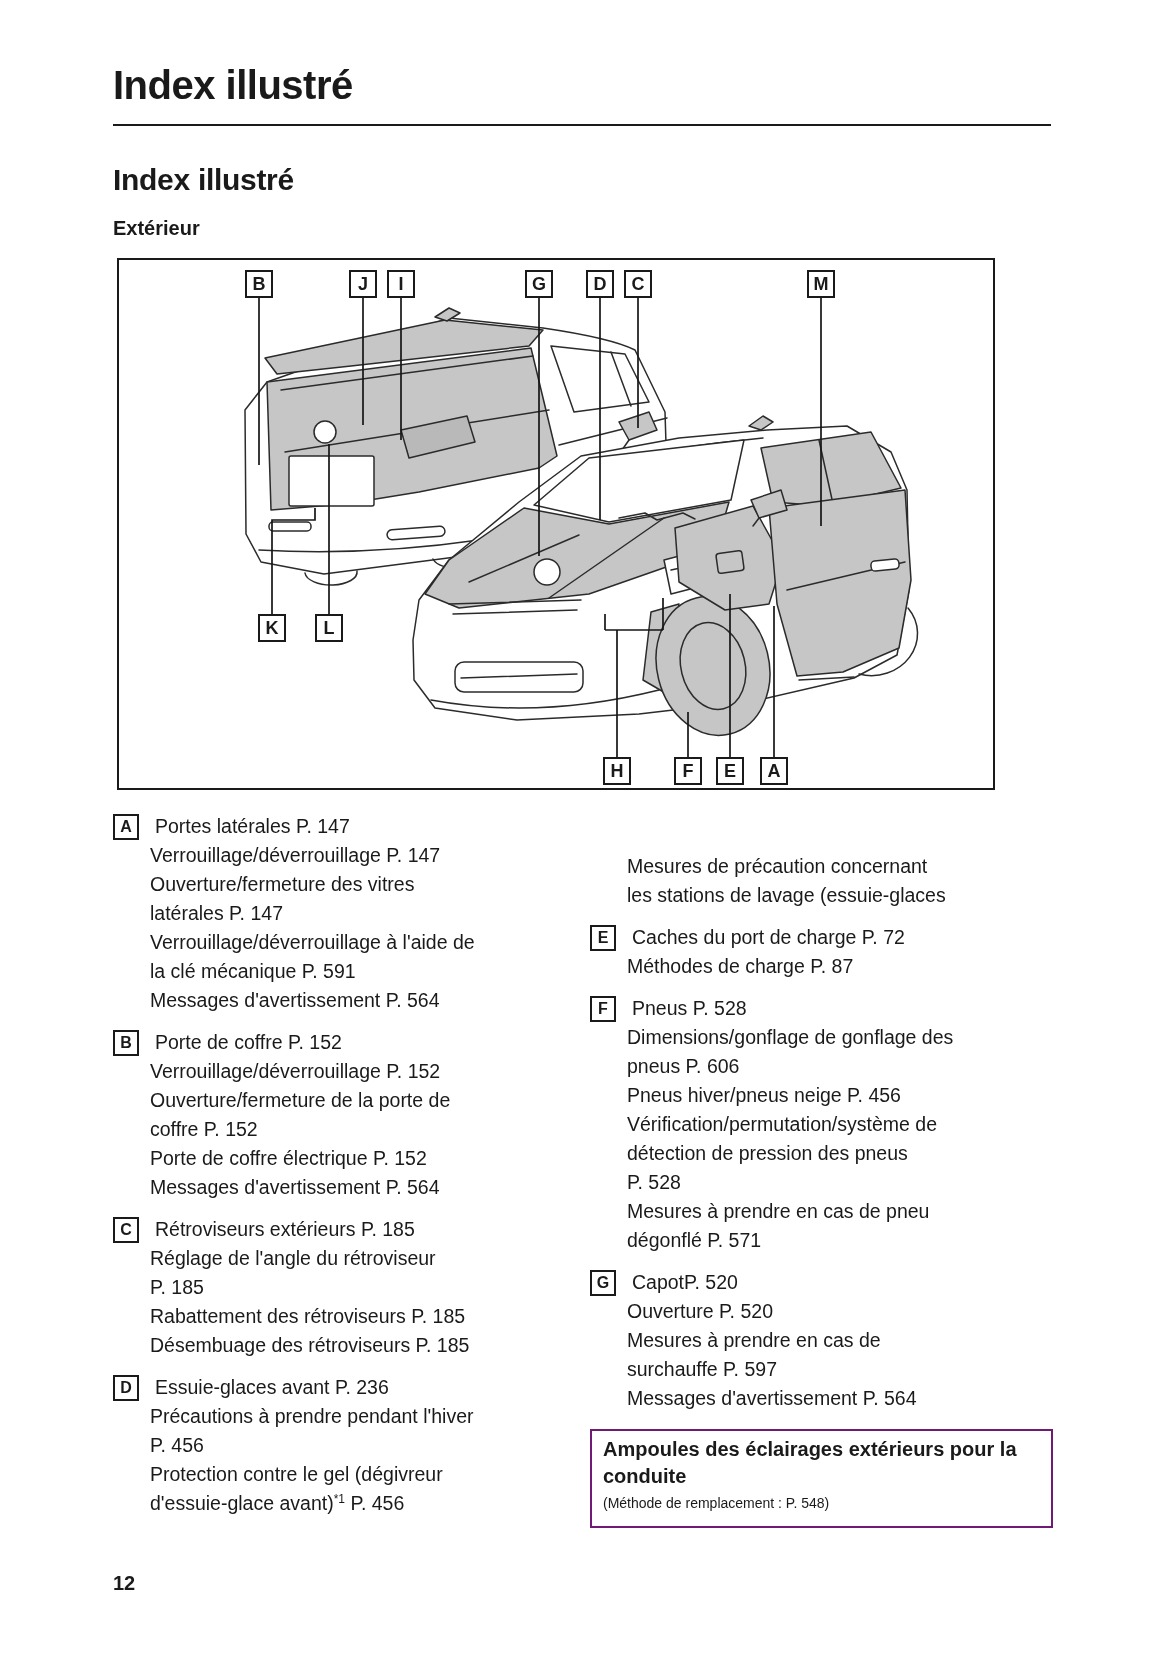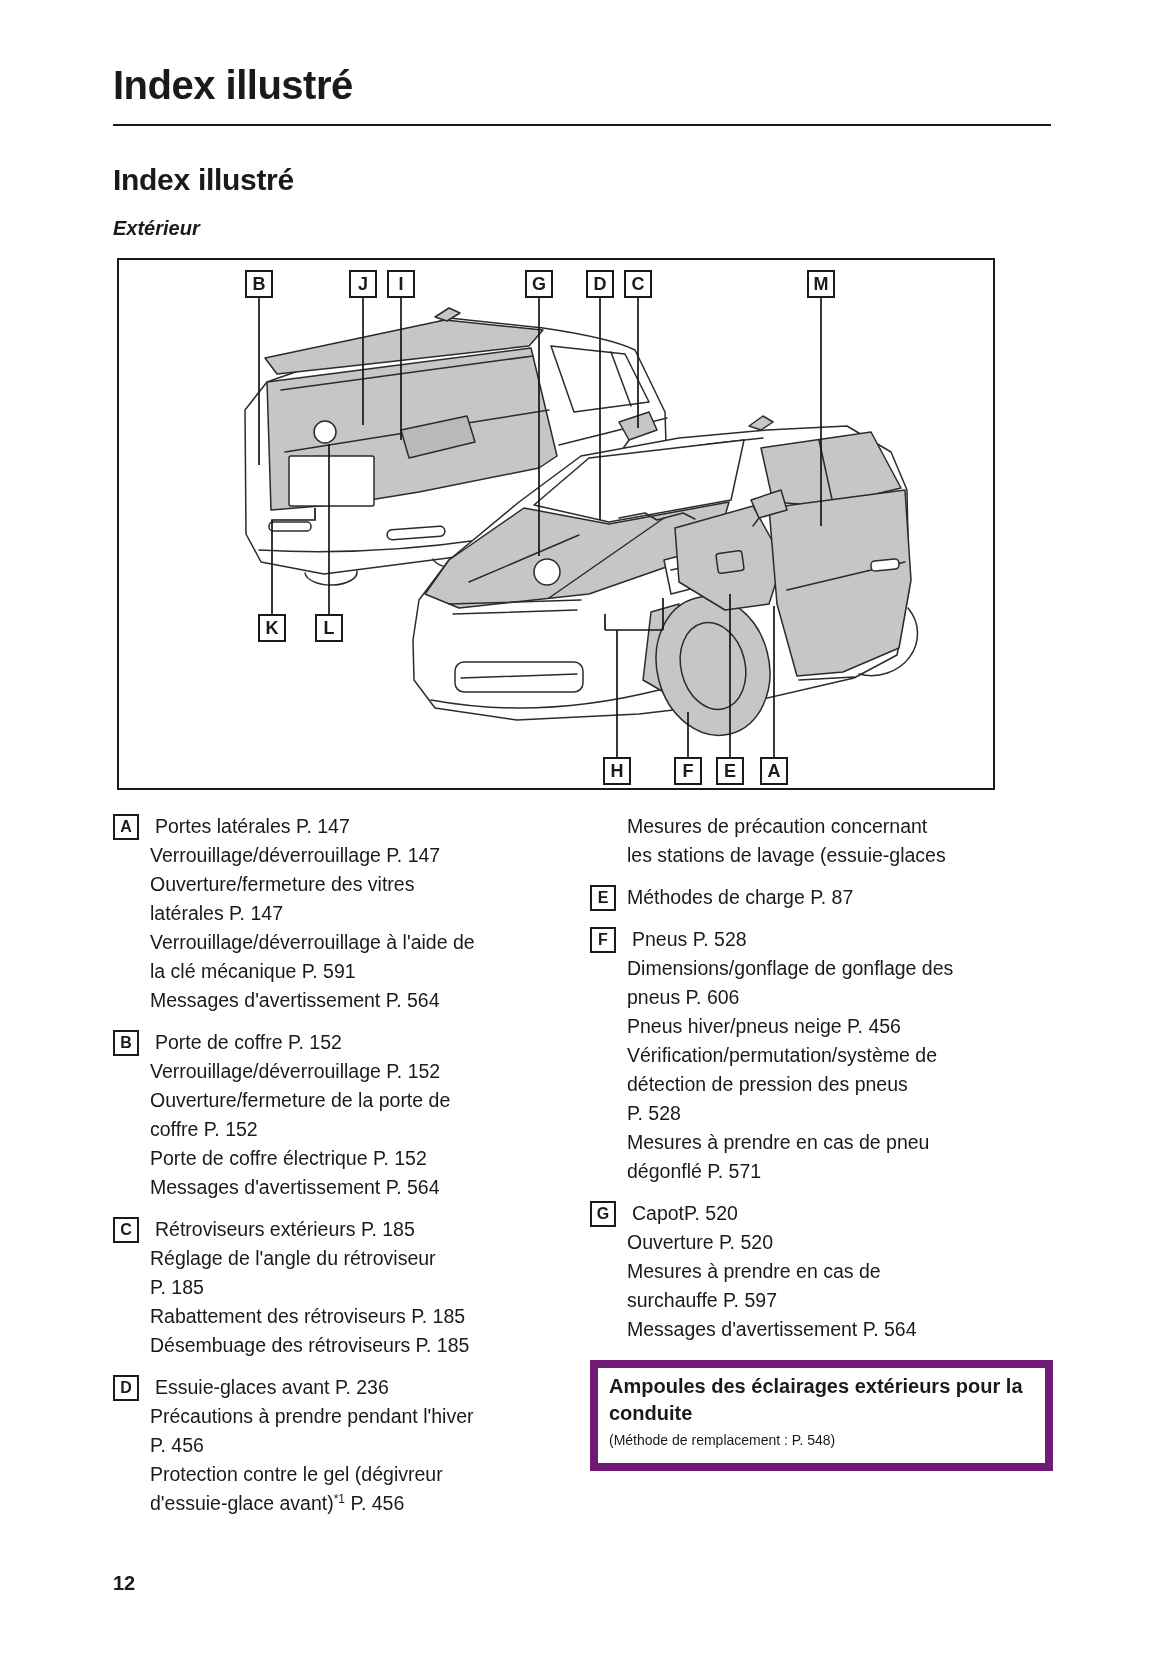--- a/index.html
+++ b/index.html
@@ -15,21 +15,21 @@
   .title-rule{
     position:absolute;left:113px;top:124px;width:938px;height:0;
     border-top:2px solid #1a1a1a;
   }
   .section-title{
     position:absolute;left:113px;top:138px;
     font-size:30px;font-weight:900;letter-spacing:-0.3px;
   }
   .subsection-title{
     position:absolute;left:113px;top:197px;
-    font-size:20px;font-weight:800;font-style:italic;
+    font-size:20px;font-weight:800;
   }
   .diagram{
     position:absolute;left:117px;top:258px;width:874px;height:528px;
     border:2px solid #1a1a1a;background:#fff;
   }
   .diagram svg{position:absolute;left:0;top:0;}
   .dlabel{
     position:absolute;width:28px;height:28px;box-sizing:border-box;
     border:2px solid #1a1a1a;background:#fff;
     font-size:18px;font-weight:bold;text-align:center;line-height:24px;
@@ -46,27 +46,27 @@
   }
   .col{display:flex;flex-direction:column;}
   .col-left{width:460px;}
   .col-right{width:463px;}
   .item{display:flex;gap:11px;margin-bottom:13px;}
   .lbox{
     flex:0 0 26px;width:26px;height:26px;box-sizing:border-box;
     border:2px solid #1a1a1a;font-weight:bold;font-size:16px;
     text-align:center;line-height:22px;margin-top:2px;background:#fff;
   }
-  .item.cont .ltext{margin-left:37px;}
+  .item.cont .ltext{margin-left:37px;margin-top:40px;}
   .ltext{flex:1;}
   .line{font-size:19.5px;line-height:29px;}
   .line.first{padding-left:5px;}
   sup{font-size:12px;line-height:0;}
   .note-box{
-    border:8px solid #701a75;padding:5px 11px 9px 11px;margin-top:3px;
+    border:2px solid #701a75;padding:5px 11px 9px 11px;margin-top:3px;
     box-sizing:border-box;width:463px;background:#fff;
   }
   .nb-title{font-size:20px;font-weight:bold;line-height:27px;}
   .nb-detail{font-size:14px;line-height:27px;}
   .page-number{
     position:absolute;left:113px;top:1572px;
     font-size:20px;font-weight:bold;text-align:right;
   }
 </style>
 </head>
@@ -220,20 +220,21 @@
     <div>
         <div class="item cont">
           <div class="ltext">
             <div class="line">Mesures de précaution concernant</div>
             <div class="line">les stations de lavage (essuie-glaces</div>
           </div>
         </div>
         <div class="item">
           <span class="lbox">E</span>
           <div class="ltext">
+            <div class="line first">Caches du port de charge P. 72</div>
             <div class="line">Méthodes de charge P. 87</div>
           </div>
         </div>
         <div class="item">
           <span class="lbox">F</span>
           <div class="ltext">
             <div class="line first">Pneus P. 528</div>
             <div class="line">Dimensions/gonflage de gonflage des</div>
             <div class="line">pneus P. 606</div>
             <div class="line">Pneus hiver/pneus neige P. 456</div>

